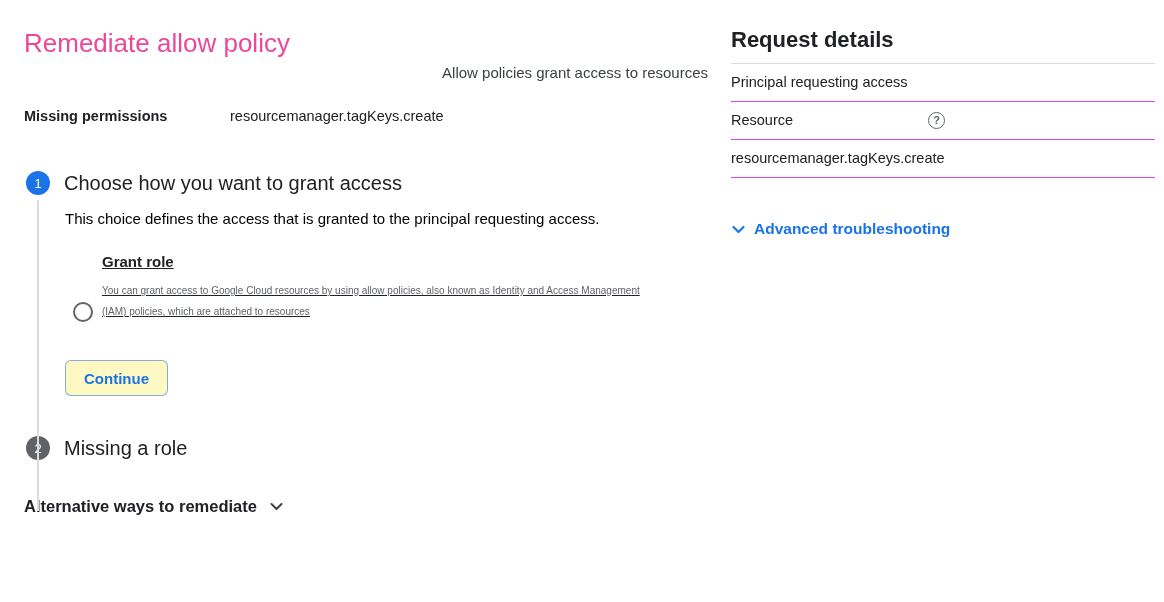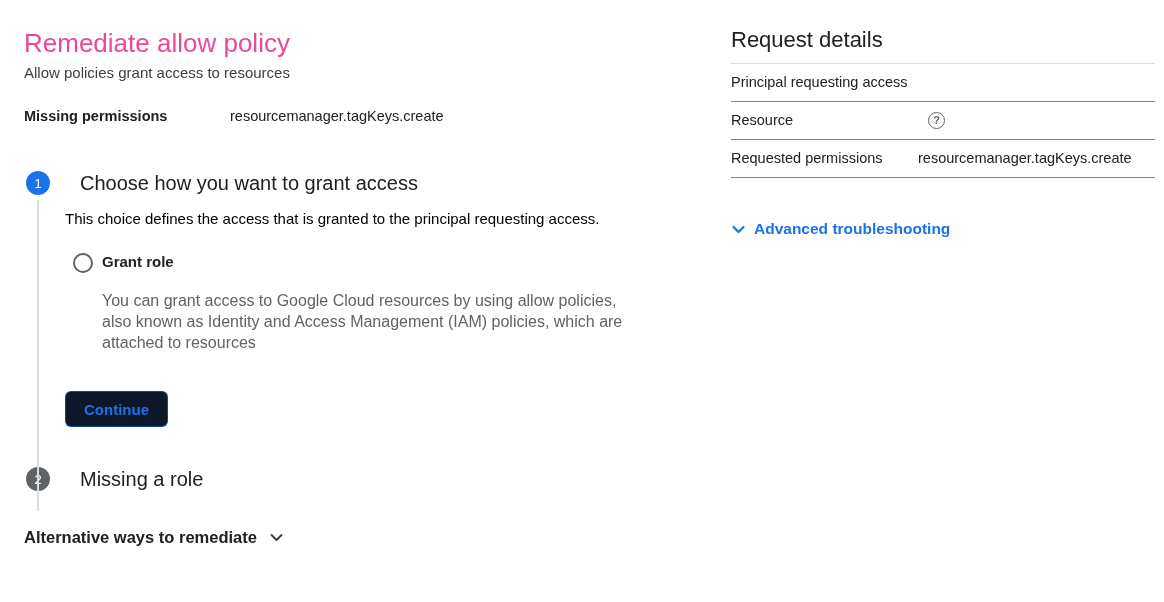--- a/index.html
+++ b/index.html
@@ -2,60 +2,60 @@
 <html><head>
 <meta charset="utf-8">
 <style>
   * { margin:0; padding:0; box-sizing:border-box; }
   html,body { width:1164px; height:602px; background:#fff; overflow:hidden;
     font-family:"Liberation Sans", sans-serif; color:#202124; }
 
   
   .left-col { position:absolute; left:24px; top:0; width:684px; }
   .page-title { margin-top:27px; font-size:26px; line-height:32px; font-weight:400; color:#ec4899; letter-spacing:0; }
-  .page-subtitle { margin-top:4px; font-size:15px; line-height:20px; color:#3c4043; }
+  .page-subtitle { margin-top:4px; font-size:15px; line-height:20px; color:#3c4043;text-align:right; }
 
   .missing-row { margin-top:24px; display:flex; font-size:14.5px; line-height:18px;gap:27px; }
   .missing-label { font-weight:700; width:179px; flex-shrink:0; color:#202124; }
   .missing-value { color:#202124; }
 
   .stepper { position:relative; margin-top:46px; }
   .connector { position:absolute; left:13.2px; top:29px; height:311px; width:1.5px; background:#dadce0; }
 
   .step-header { display:flex; align-items:center; padding-left:2px; }
   .step-circle { width:24px; height:24px; border-radius:50%; background:#1a73e8; color:#fff;
     font-size:13px; font-weight:500; display:flex; align-items:center; justify-content:center; flex-shrink:0; }
   .step-circle.inactive { background:#5f6368; }
-  .step-title { margin-left:30px; font-size:20px; line-height:24px; font-weight:400; color:#202124; }
+  .step-title { margin-left:14px; font-size:20px; line-height:24px; font-weight:400; color:#202124; }
 
   .step-body { padding-left:41px; }
   .step-desc { margin-top:13px; font-size:15px; line-height:22px; color:#000000; }
 
-  .option { display:flex; align-items:flex-start; }
+  .option { display:flex; align-items:flex-end;text-decoration:underline; }
   .option-1 { margin-top:22px; }
   .option-2 { margin-top:38px; }
   .radio { width:20px; height:20px; border:2px solid #5f6368; border-radius:50%;
     margin-left:8px; margin-top:1px; flex-shrink:0; background:#fff; cursor:pointer; }
   .option-text { margin-left:9px; }
   .option-label { font-size:15px; line-height:20px; font-weight:700; color:#202124; }
-  .option-desc { margin-top:18px; font-size:16px; line-height:21px; color:#5f6368; max-width:545px; }
+  .option-desc { margin-top:8px; font-size:10px; line-height:21px; color:#5f6368; max-width:545px; }
 
-  .continue-btn { margin-top:38px; height:36px; padding:8px 18px; background:#0f172a;
+  .continue-btn { margin-top:38px; height:36px; padding:8px 18px; background:#fef9c3;
     border:1px solid rgba(26,115,232,0.55); border-radius:6px; color:#1a73e8;
     font-family:"Liberation Sans", sans-serif; font-size:15px; font-weight:600; cursor:pointer; }
 
   .step-2 { margin-top:40px; }
 
   .alt-row { margin-top:36px; display:flex; align-items:center; cursor:pointer; }
   .alt-label { font-size:16.5px; line-height:20px; font-weight:700; color:#202124; }
   .alt-chevron { margin-left:12px; display:flex; }
 
   
   .right-col { position:absolute; left:731px; top:0; width:424px; }
-  .details-title { margin-top:26px; font-size:22px; line-height:28px; font-weight:400; color:#202124; }
+  .details-title { margin-top:26px; font-size:22px; line-height:28px; font-weight:700; color:#202124; }
   .details-divider { margin-top:9px; height:1px; background:#dadce0; }
 
   .detail-row { display:flex; align-items:flex-start; padding:6px 0; border-bottom:1px solid #d946ef; }
   .detail-label { width:187px; flex-shrink:0; font-size:14.5px; line-height:25px; font-weight:500; color:#202124; }
   .detail-value { font-size:14.5px; line-height:25px; color:#202124; display:flex; align-items:flex-start; }
   .help-icon { width:17px; height:17px; border:1.5px solid #5f6368; border-radius:50%;
     color:#5f6368; font-size:11px; font-weight:700; line-height:14px; text-align:center;
     margin-left:10px; margin-top:4px; flex-shrink:0; cursor:pointer; }
 
   .advanced-link { margin-top:41px; display:flex; align-items:center; color:#1a73e8; cursor:pointer; }
@@ -125,21 +125,20 @@
   </div>
 
   <div class="detail-row">
     <div class="detail-label">Resource</div>
     <div class="detail-value">
       <span class="help-icon">?</span>
     </div>
   </div>
 
   <div class="detail-row">
-    <div class="detail-label">Requested permissions</div>
     <div class="detail-value">resourcemanager.tagKeys.create</div>
   </div>
 
   <div class="advanced-link">
     <span class="advanced-chevron">
       <svg width="15" height="15" viewBox="0 0 15 15">
           <path d="M2.5 5 L7.5 10 L12.5 5" fill="none" stroke="#1a73e8" stroke-width="2.2" stroke-linecap="round" stroke-linejoin="round"></path>
         </svg>
     </span>
     <span class="advanced-label">Advanced troubleshooting</span>

